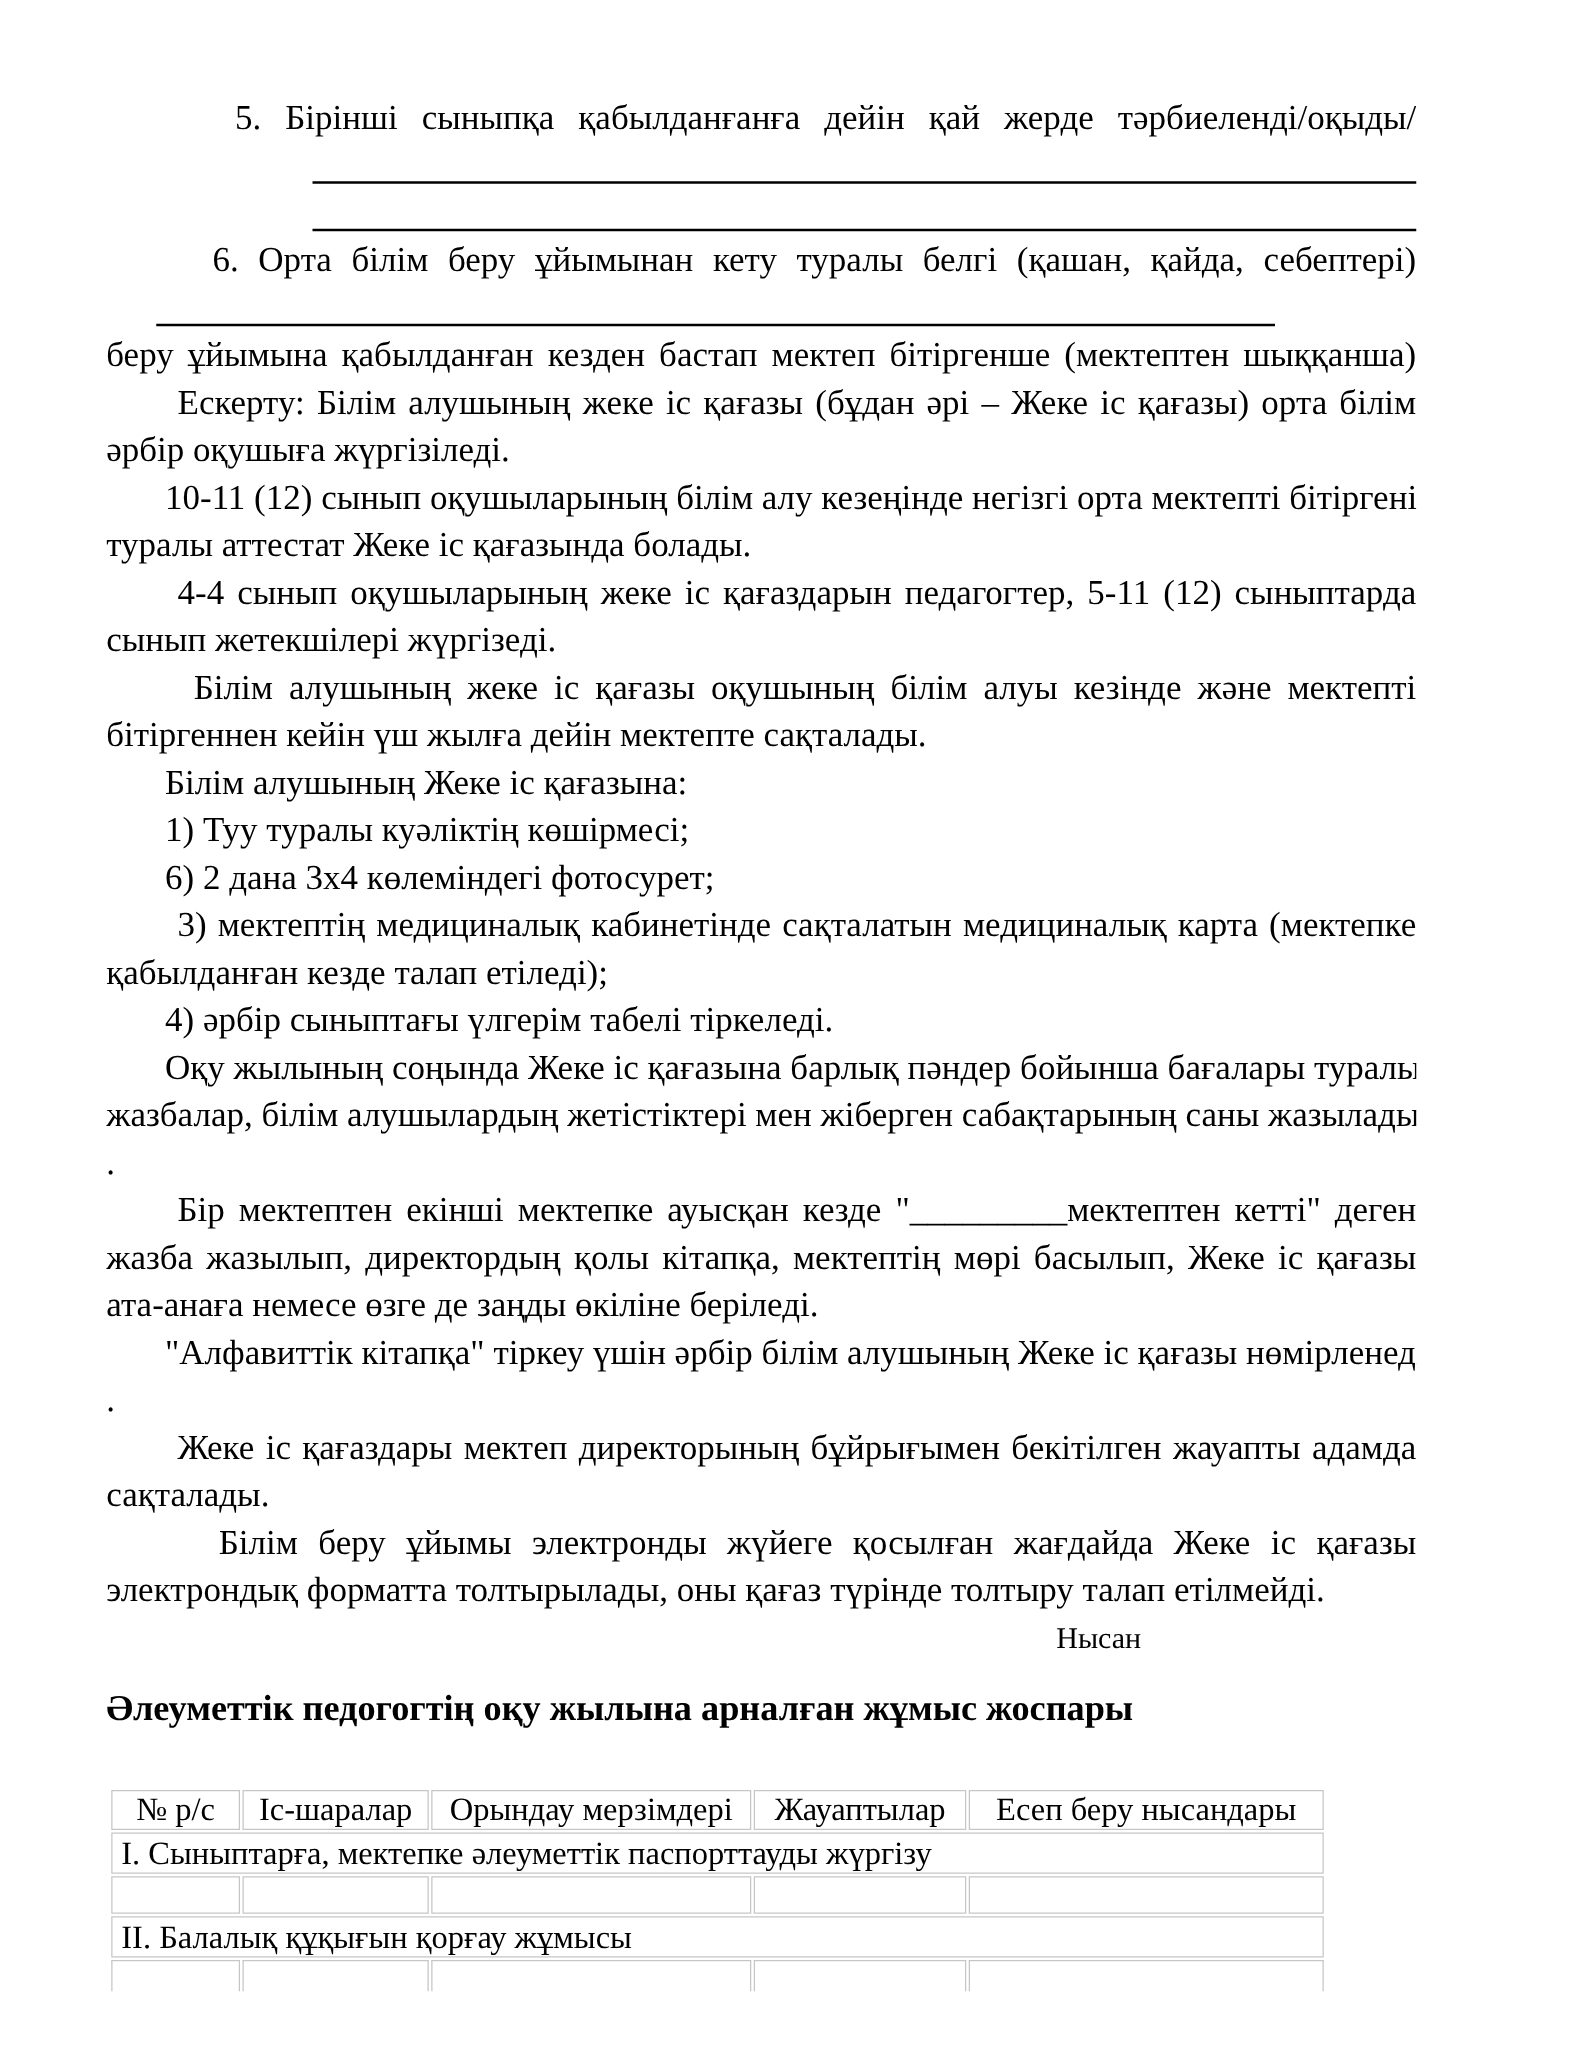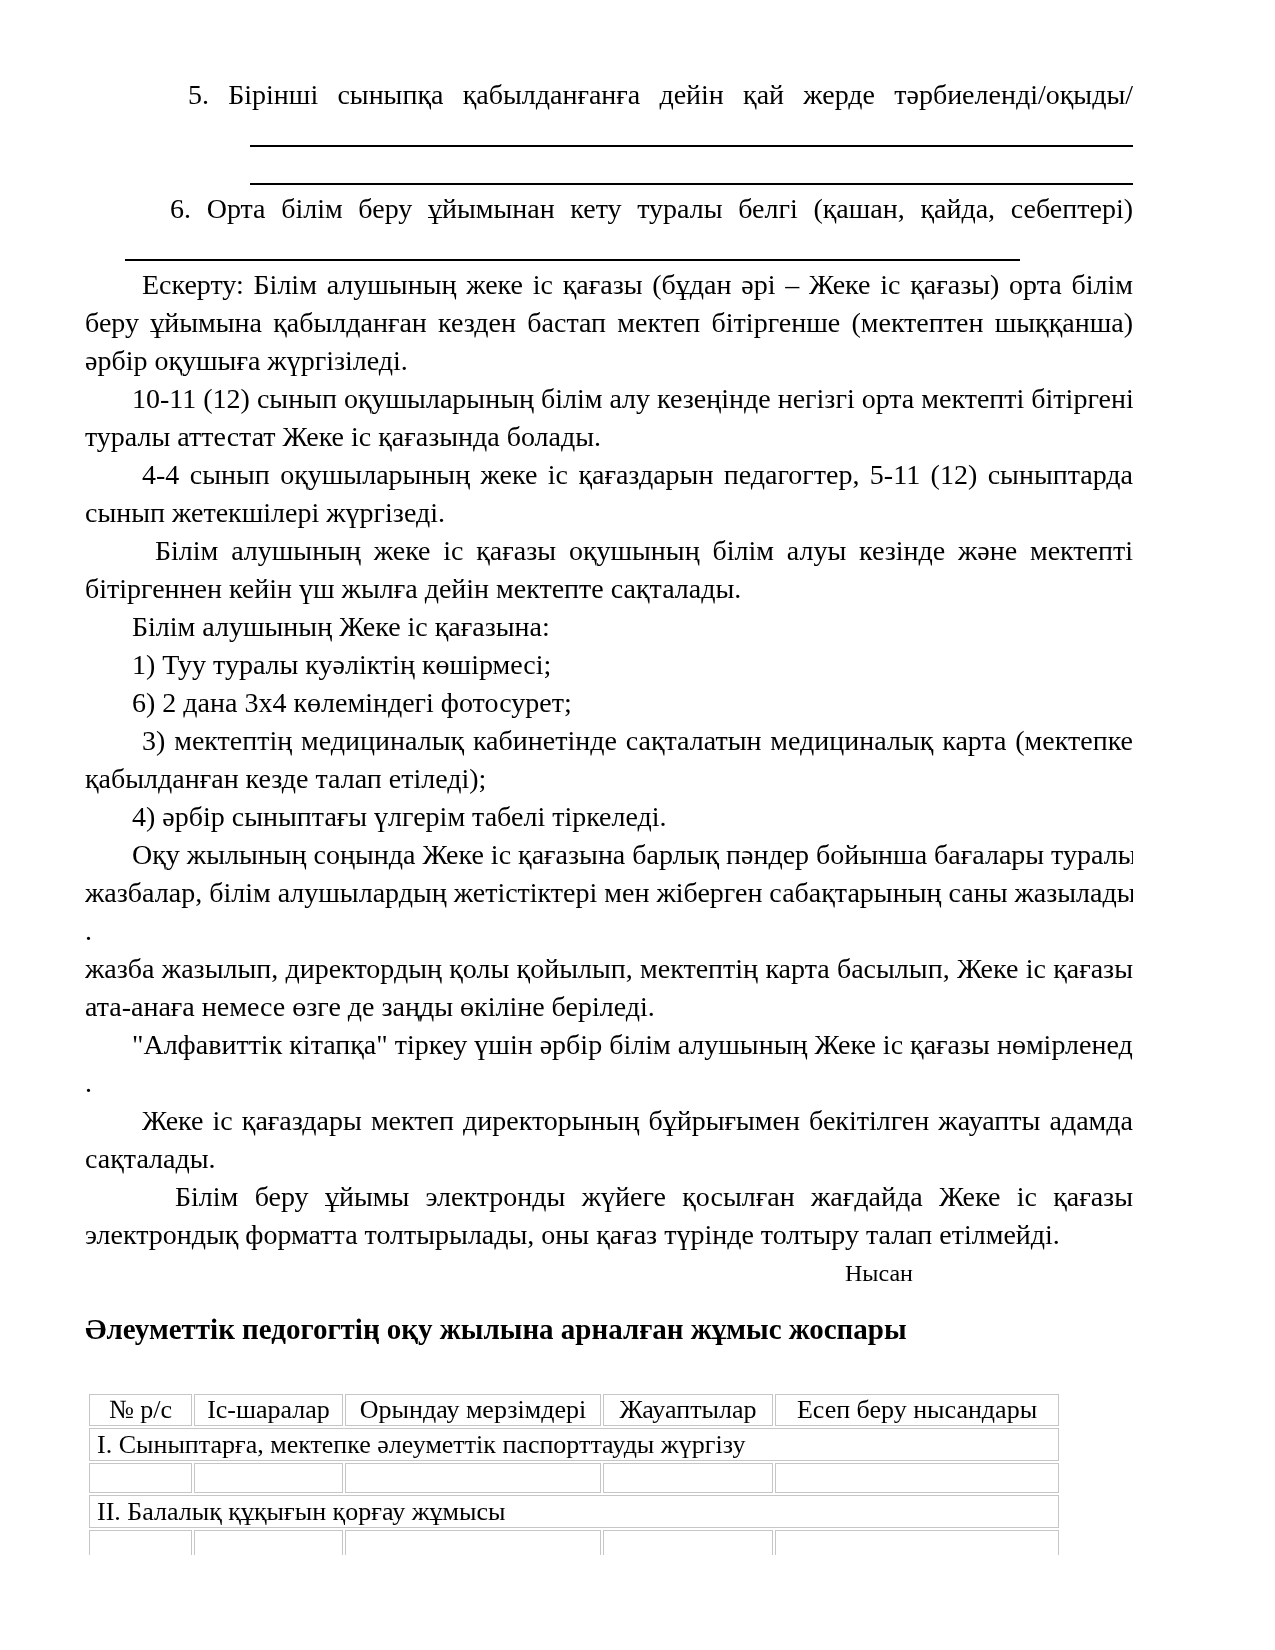--- a/index.html
+++ b/index.html
@@ -43,22 +43,22 @@
   <div class="blank-row">
     <div class="blank u12"></div>
   </div>
 
   <div class="ln j i85">6. Орта білім беру ұйымынан кету туралы белгі (қашан, қайда, себептері)</div>
 
   <div class="blank-row">
     <div class="blank u3"></div>
   </div>
 
+  <div class="ln j">беру ұйымына қабылданған кезден бастап мектеп бітіргенше (мектептен шыққанша)</div>
   <div class="ln j i57">Ескерту: Білім алушының жеке іс қағазы (бұдан әрі – Жеке іс қағазы) орта білім</div>
-  <div class="ln j">беру ұйымына қабылданған кезден бастап мектеп бітіргенше (мектептен шыққанша)</div>
   <div class="ln">әрбір оқушыға жүргізіледі.</div>
 
   <div class="ln j i47">10-11 (12) сынып оқушыларының білім алу кезеңінде негізгі орта мектепті бітіргені</div>
   <div class="ln">туралы аттестат Жеке іс қағазында болады.</div>
 
   <div class="ln j i57">4-4 сынып оқушыларының жеке іс қағаздарын педагогтер, 5-11 (12) сыныптарда</div>
   <div class="ln">сынып жетекшілері жүргізеді.</div>
 
   <div class="ln j i70">Білім алушының жеке іс қағазы оқушының білім алуы кезінде және мектепті</div>
   <div class="ln">бітіргеннен кейін үш жылға дейін мектепте сақталады.</div>
@@ -68,21 +68,22 @@
   <div class="ln i47">1) Туу туралы куәліктің көшірмесі;</div>
   <div class="ln i47">6) 2 дана 3х4 көлеміндегі фотосурет;</div>
   <div class="ln j i57">3) мектептің медициналық кабинетінде сақталатын медициналық карта (мектепке</div>
   <div class="ln">қабылданған кезде талап етіледі);</div>
   <div class="ln i47">4) әрбір сыныптағы үлгерім табелі тіркеледі.</div>
 
   <div class="ln j i47">Оқу жылының соңында Жеке іс қағазына барлық пәндер бойынша бағалары туралы</div>
   <div class="ln j">жазбалар, білім алушылардың жетістіктері мен жіберген сабақтарының саны жазылады</div>
   <div class="ln">.</div>
 
-  <div class="ln j">жазба жазылып, директордың қолы қойылып, мектептің карта басылып, Жеке іс қағазы</div>
+  <div class="ln j i57">Бір мектептен екінші мектепке ауысқан кезде "_________мектептен кетті" деген</div>
+  <div class="ln j">жазба жазылып, директордың қолы кітапқа, мектептің мөрі басылып, Жеке іс қағазы</div>
   <div class="ln">ата-анаға немесе өзге де заңды өкіліне беріледі.</div>
 
   <div class="ln j i47">"Алфавиттік кітапқа" тіркеу үшін әрбір білім алушының Жеке іс қағазы нөмірленеді</div>
   <div class="ln">.</div>
 
   <div class="ln j i57">Жеке іс қағаздары мектеп директорының бұйрығымен бекітілген жауапты адамда</div>
   <div class="ln">сақталады.</div>
 
   <div class="ln j i90">Білім беру ұйымы электронды жүйеге қосылған жағдайда Жеке іс қағазы</div>
   <div class="ln">электрондық форматта толтырылады, оны қағаз түрінде толтыру талап етілмейді.</div>

